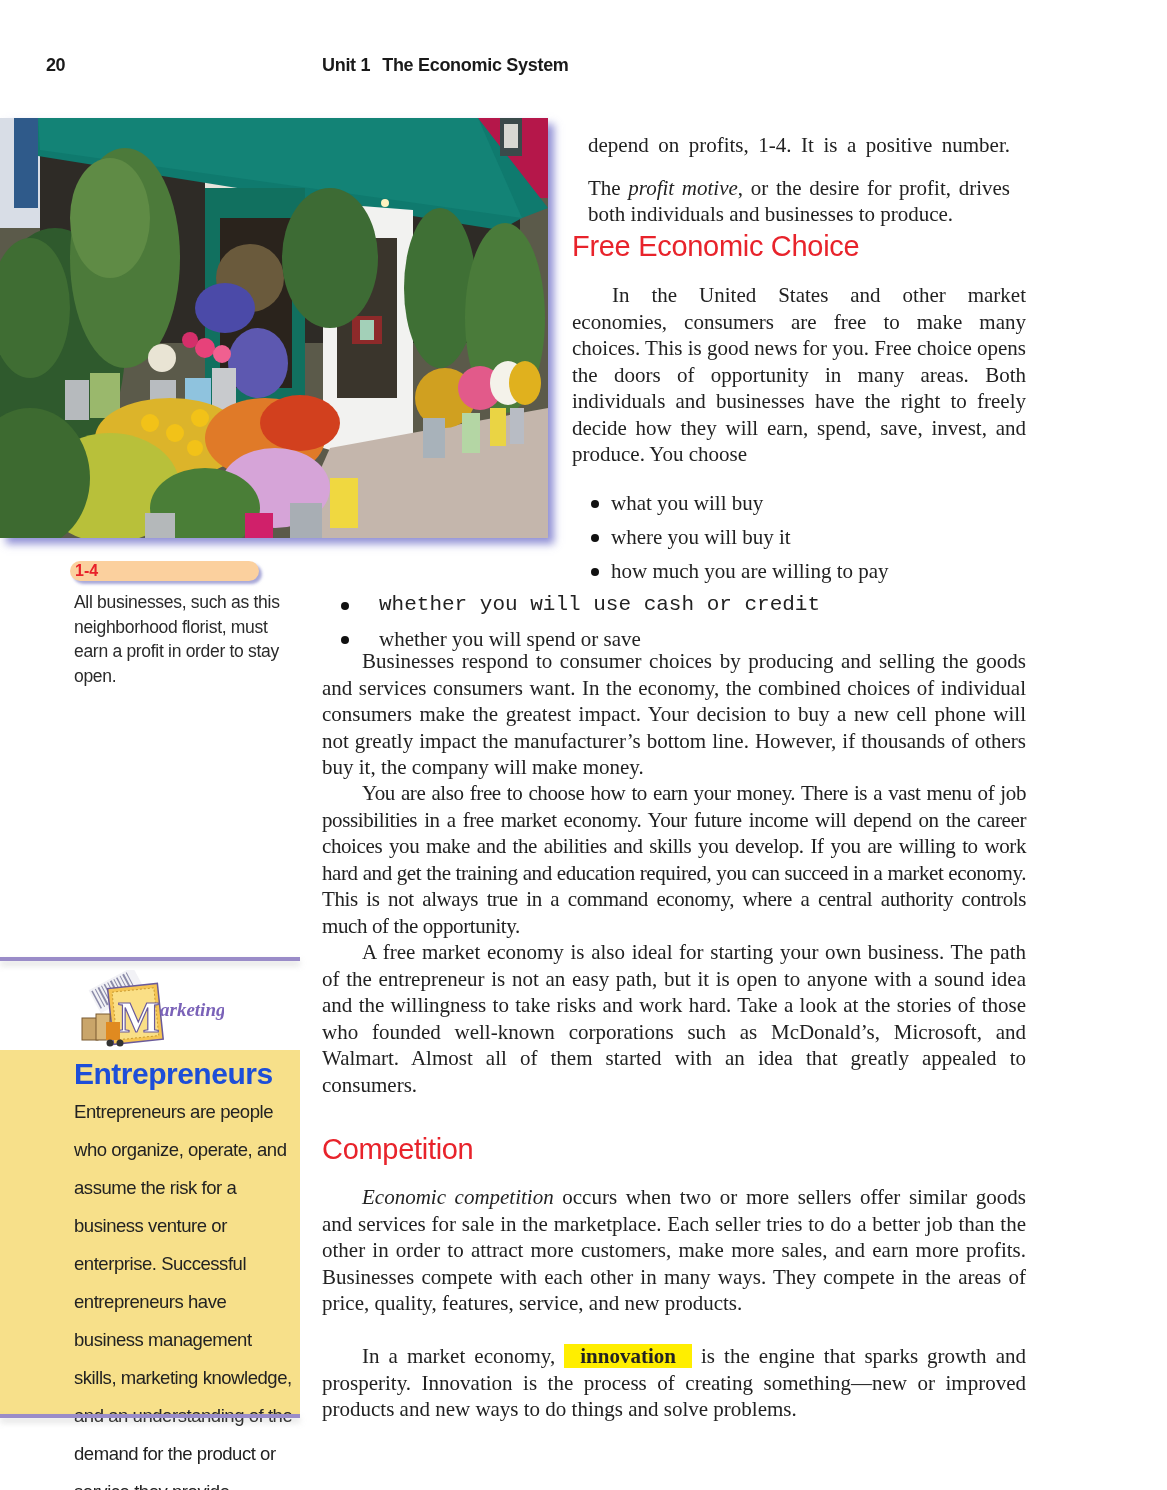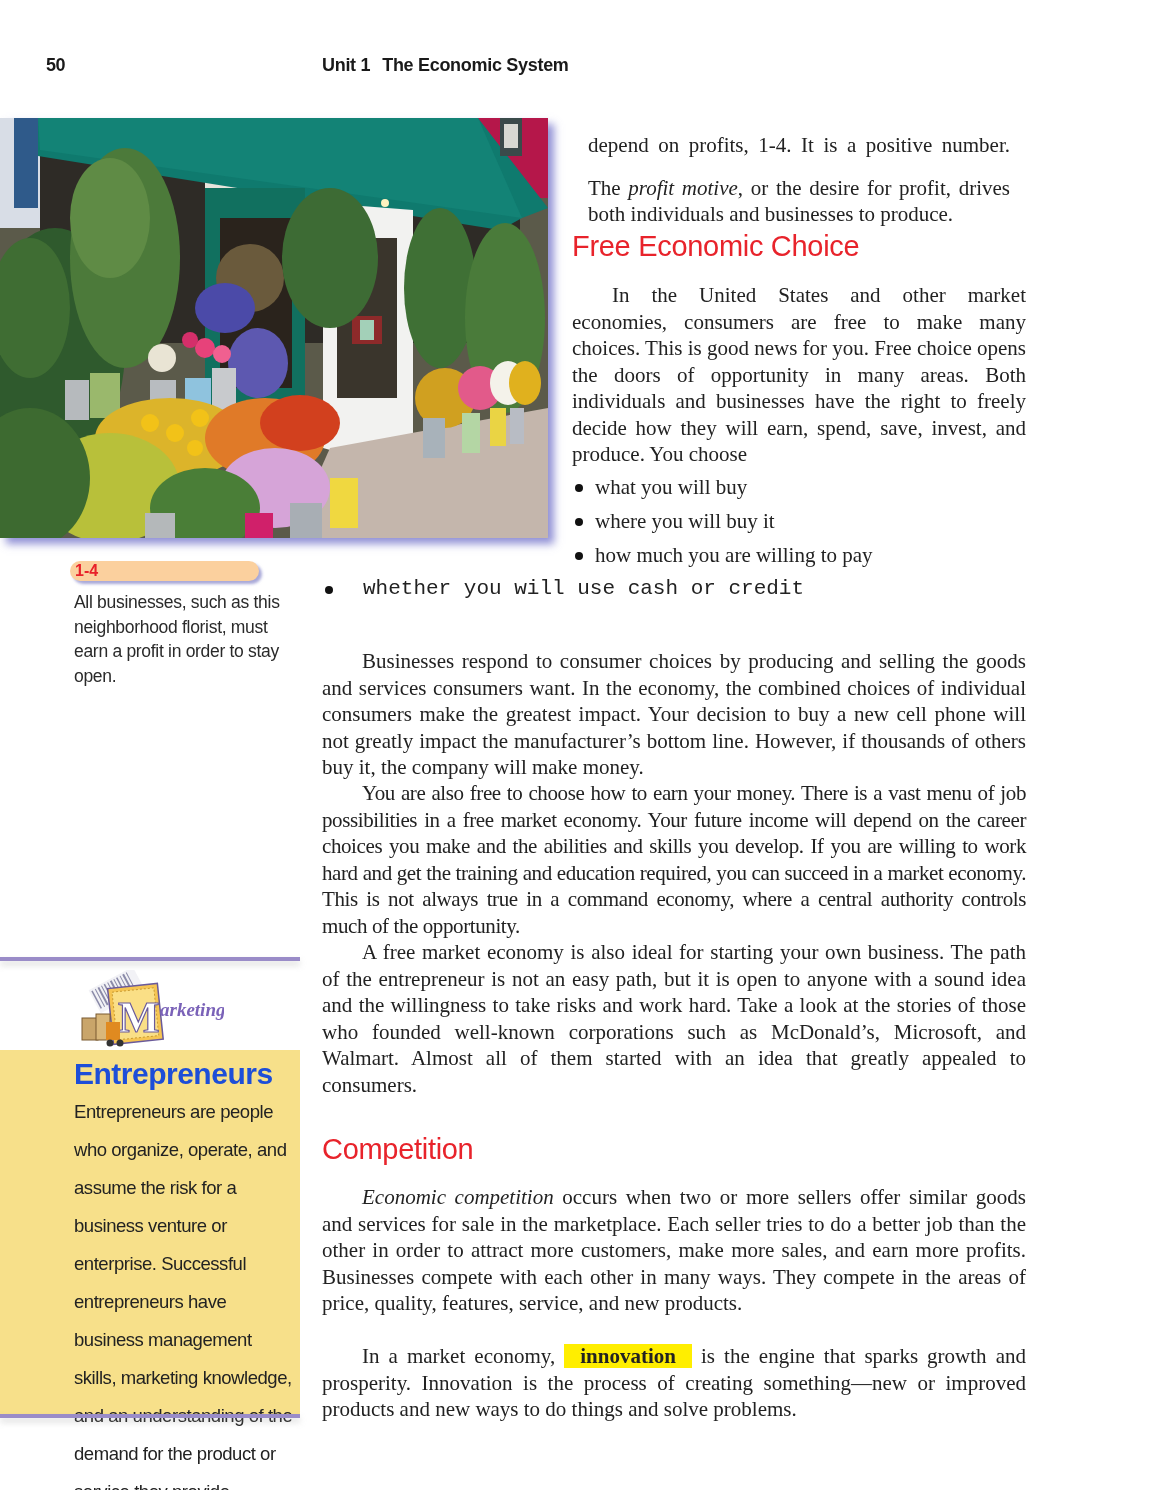--- a/index.html
+++ b/index.html
@@ -40,33 +40,33 @@
   .mk-body { position: absolute; left: 74px; top: 1093px; width: 222px; font-family: "Liberation Sans", sans-serif;
     font-size: 18.5px; line-height: 38px; color: #222; letter-spacing: -0.45px; }
 
   
   .serif { font-family: "Liberation Serif", serif; color: #222; }
   .blk { position: absolute; font-size: 21px; line-height: 26.5px; text-align: justify; }
   .blk p { margin: 16px; }
   .indent { text-indent: 40px; }
   .heading { position: absolute; font-family: "Liberation Sans", sans-serif; color: #e8232b;
     font-size: 29px; letter-spacing: -0.3px; }
-  .bullets { position: absolute; margin: 0; padding: 0; list-style: none; font-size: 21px; }
+  .bullets { position: absolute; margin: 16px; padding: 0; list-style: none; font-size: 21px; }
   .bullets li { position: relative; height: 34px; line-height: 34px; }
   .bullets li .dot { position: absolute; top: 14px; width: 8px; height: 8px; border-radius: 50%; background: #111; }
   .hl { background: #ffee00; font-weight: bold; padding: 0 16px; }
   .jl { text-align-last: justify; }
 </style>
 </head>
 <body>
 
 <div class="page">
 
   <div class="run-head">
-    <span class="folio">50</span>
+    <span class="folio">20</span>
     <span class="unit-title"><span>Unit 1</span><span class="gap"></span><span>The Economic System</span></span>
   </div>
 
   <div class="photo-wrap">
     <svg width="548" height="420" viewBox="0 0 548 420">
       <rect width="548" height="420" fill="#5b5a4a"></rect>
 
       <rect x="0" y="0" width="40" height="110" fill="#d8dde6"></rect>
       <rect x="14" y="0" width="24" height="90" fill="#2f5a8a"></rect>
 
@@ -219,20 +219,24 @@
         <span class="dot" style="left:3px;"></span>
         <span style="position:absolute; left:23px;text-align:center;">how much you are willing to pay</span>
       </li>
   </ul>
 
   <ul class="bullets serif" style="left:322px; top:572px; width:700px;">
     <li>
         <span class="dot" style="left:3px;"></span>
         <span style="position:absolute; left:41px;font-family:Liberation Mono, monospace;">whether you will use cash or credit</span>
       </li>
+    <li>
+        <span class="dot" style="left:3px;"></span>
+        <span style="position:absolute; left:41px;">whether you will spend or save</span>
+      </li>
   </ul>
 
   <div class="blk serif indent" style="left:322px; top:648px; width:704px;">Businesses respond to consumer choices by producing and selling the goods and services consumers want. In the economy, the combined choices of individual consumers make the greatest impact. Your decision to buy a new cell phone will not greatly impact the manufacturer’s bottom line. However, if thousands of others buy it, the company will make money.</div>
   <div class="blk serif indent" style="left:322px; top:780px; width:704px; letter-spacing:-0.4px;">You are also free to choose how to earn your money. There is a vast menu of job possibilities in a free market economy. Your future income will depend on the career choices you make and the abilities and skills you develop. If you are willing to work hard and get the training and education required, you can succeed in a market economy. This is not always true in a command economy, where a central authority controls much of the opportunity.</div>
   <div class="blk serif indent" style="left:322px; top:939px; width:704px;">A free market economy is also ideal for starting your own business. The path of the entrepreneur is not an easy path, but it is open to anyone with a sound idea and the willingness to take risks and work hard. Take a look at the stories of those who founded well-known corporations such as McDonald’s, Microsoft, and Walmart. Almost all of them started with an idea that greatly appealed to consumers.</div>
 
   <div class="heading" style="left:322px; top:1133px;">Competition</div>
 
   <div class="blk serif indent" style="left:322px; top:1184px; width:704px;"><em>Economic competition</em><span> occurs when two or more sellers offer similar goods and services for sale in the marketplace. Each seller tries to do a better job than the other in order to attract more customers, make more sales, and earn more profits. Businesses compete with each other in many ways. They compete in the areas of price, quality, features, service, and new products.</span></div>
 

